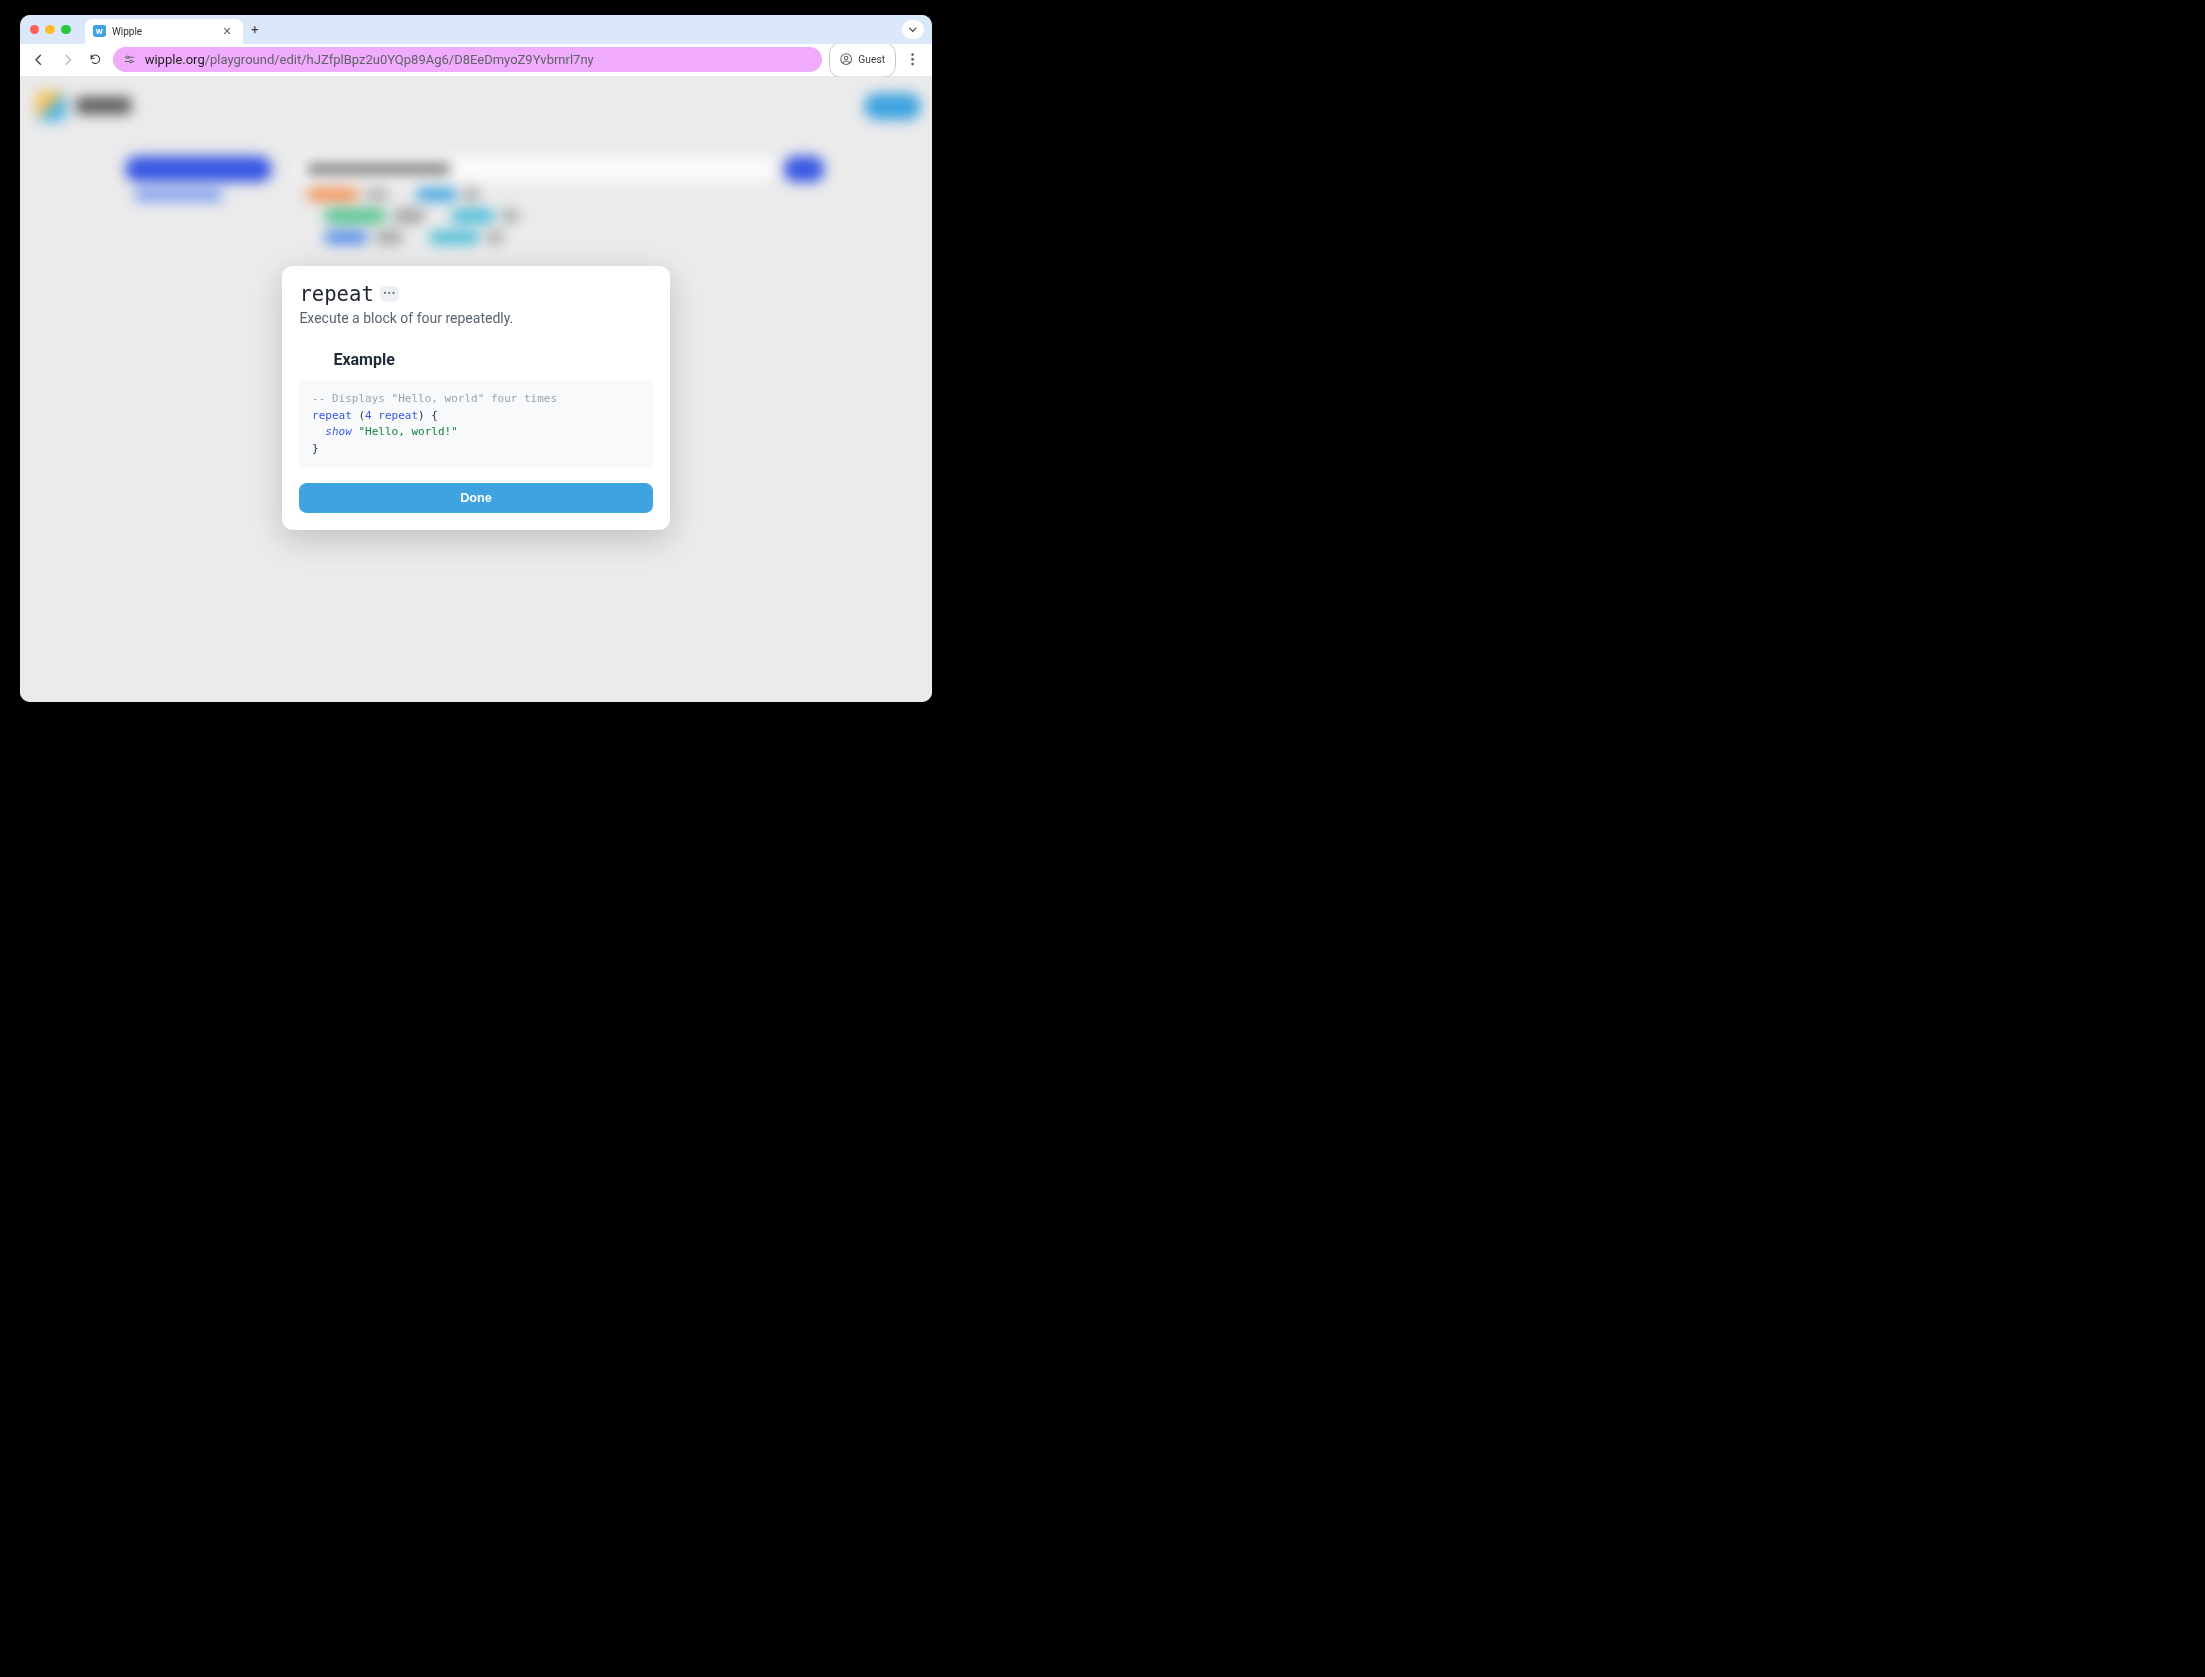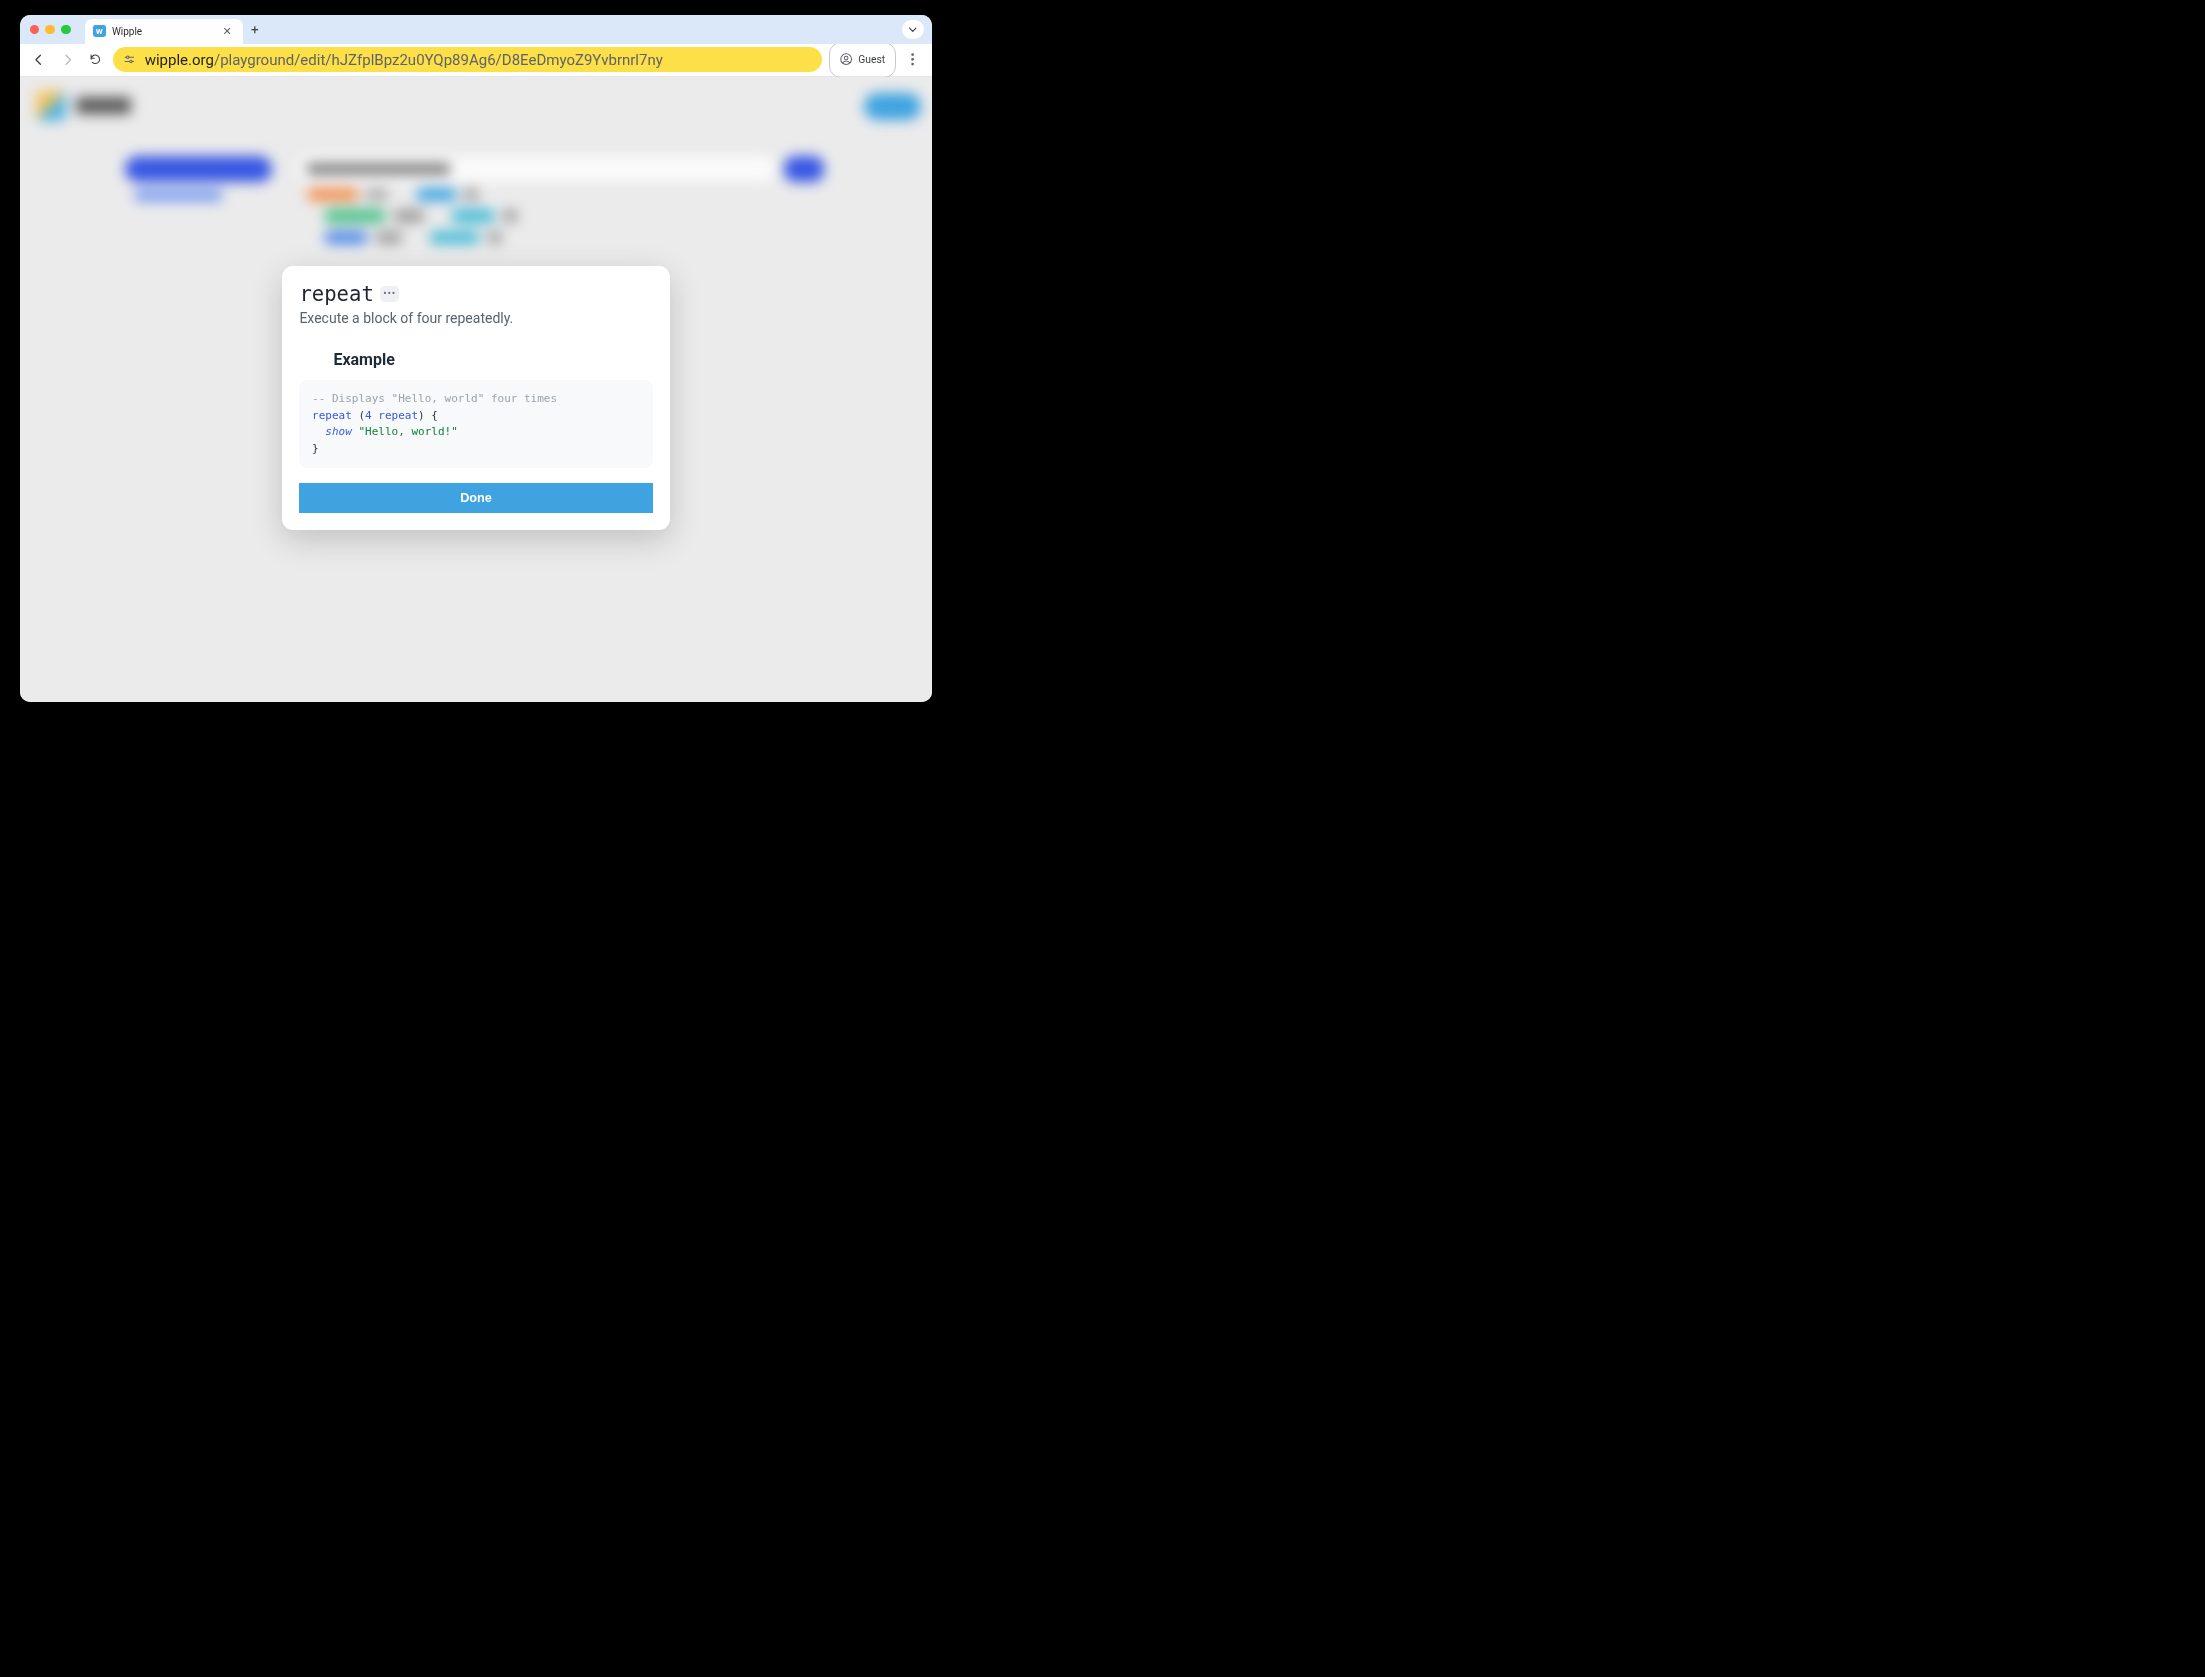--- a/index.html
+++ b/index.html
@@ -79,27 +79,27 @@
       align-items: center;
       padding: 0 8px;
       gap: 6.3px;
       border-bottom: 0.8px solid #e6e6e6;
     }
     .nav-btn { width: 22px; height: 22px; display: flex; align-items:center; justify-content:center; color:#3d3d3d; cursor:pointer; border-radius:50%; }
     .nav-btn.disabled { color: #b7b7b7; }
     .addrbar {
       flex: 1;
       height: 25px;
-      background: #fde047;
+      background: #f0abfc;
       border-radius: 12.7px;
       display: flex;
       align-items: center;
       padding: 0 9.5px;
       gap: 8px;
-      font-size: 15px;
+      font-size: 13px;
     }
     .site-settings {
       width: 14.3px; height: 14.3px;
       display: flex; align-items: center; justify-content: center;
       color: #5f6368;
     }
     .url-host { color: #1f1f1f; }
     .url-path { color: #5f6368; }
     .guest-pill {
       height: 36px;
@@ -227,21 +227,21 @@
     .unit{ color: #3757e3; }
     .fn2 { color: #3e5be6; font-style: italic; }
     .str { color: #15803d; }
     .done-btn {
       margin-top: 14.3px;
       width: 100%;
       height: 30px;
       background: #3ea3e0;
       color: #fff;
       border: none;
-      border-radius: 0;
+      border-radius: 8px;
       font-size: 12.7px;
       font-weight: 600;
       cursor: pointer;
     }
   </style>
 </head>
 <body>
 
 <div class="browser-window">
   <div class="titlebar">

